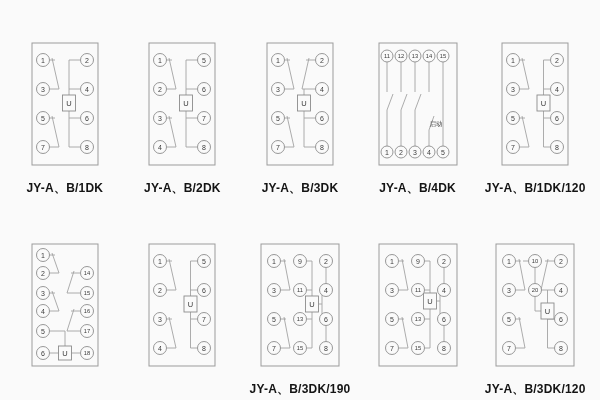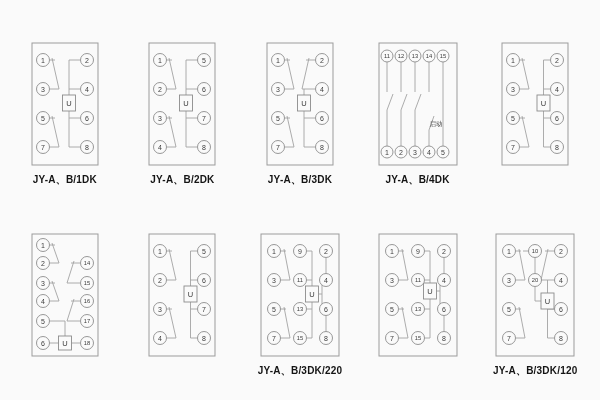--- a/index.html
+++ b/index.html
@@ -10,22 +10,22 @@
   }
   #diagram-grid{
     display:grid;
     grid-template-columns:repeat(5,1fr);
     padding:40px 6px 0 6px;
     row-gap:44px;
   }
   .card{display:flex;flex-direction:column;align-items:center;}
   .card svg{display:block;}
   .label{
-    margin-top:5px;
-    font-size:10px;font-weight:700;color:var(--labelc,#141414);
+    margin-top:12px;
+    font-size:12px;font-weight:700;color:var(--labelc,#141414);
     letter-spacing:.2px;white-space:nowrap;
   }
   .dbox{fill:none;stroke:var(--boxc,#9b9b9b);stroke-width:1;}
   .wire{stroke:var(--wirec,#a3a3a3);stroke-width:.9;fill:none;}
   .term{fill:var(--bg,#fafafa);stroke:var(--circc,#8c8c8c);stroke-width:.9;}
   .ubox{fill:var(--bg,#fafafa);stroke:var(--circc,#8c8c8c);stroke-width:.9;}
   .tnum,.unum,.anno{fill:var(--numc,#3b3b3b);font-family:"Liberation Sans",sans-serif;}
 </style>
 </head>
 <body>
@@ -207,20 +207,21 @@
         <text x="30" y="109.5" text-anchor="middle" font-size="7" class="tnum">7</text>
         <circle cx="74" cy="20" r="6.5" class="term"></circle>
         <text x="74" y="22.5" text-anchor="middle" font-size="7" class="tnum">2</text>
         <circle cx="74" cy="49" r="6.5" class="term"></circle>
         <text x="74" y="51.5" text-anchor="middle" font-size="7" class="tnum">4</text>
         <circle cx="74" cy="78" r="6.5" class="term"></circle>
         <text x="74" y="80.5" text-anchor="middle" font-size="7" class="tnum">6</text>
         <circle cx="74" cy="107" r="6.5" class="term"></circle>
         <text x="74" y="109.5" text-anchor="middle" font-size="7" class="tnum">8</text>
       </svg>
+      <div class="label">JY-A、B/1DK/120</div>
     </div>
     <div class="card">
       <svg viewBox="0 0 104 128" width="104" height="128">
         <rect x="19" y="3" width="66" height="122" class="dbox"></rect>
         <line x1="36.5" y1="14" x2="42" y2="14" class="wire"></line>
         <line x1="36.5" y1="32" x2="46" y2="32" class="wire"></line>
         <line x1="46" y1="32" x2="39" y2="12" class="wire"></line>
         <line x1="36.5" y1="52" x2="42" y2="52" class="wire"></line>
         <line x1="36.5" y1="70" x2="46" y2="70" class="wire"></line>
         <line x1="46" y1="70" x2="39" y2="50" class="wire"></line>
@@ -336,21 +337,21 @@
         <text x="52" y="109.1" text-anchor="middle" font-size="5.8" class="tnum">15</text>
         <circle cx="78" cy="20" r="6.5" class="term"></circle>
         <text x="78" y="22.5" text-anchor="middle" font-size="7" class="tnum">2</text>
         <circle cx="78" cy="49" r="6.5" class="term"></circle>
         <text x="78" y="51.5" text-anchor="middle" font-size="7" class="tnum">4</text>
         <circle cx="78" cy="78" r="6.5" class="term"></circle>
         <text x="78" y="80.5" text-anchor="middle" font-size="7" class="tnum">6</text>
         <circle cx="78" cy="107" r="6.5" class="term"></circle>
         <text x="78" y="109.5" text-anchor="middle" font-size="7" class="tnum">8</text>
       </svg>
-      <div class="label">JY-A、B/3DK/220</div>
+      <div class="label">JY-A、B/3DK/190</div>
     </div>
     <div class="card">
       <svg viewBox="0 0 104 128" width="104" height="128">
         <rect x="13" y="3" width="78" height="122" class="dbox"></rect>
         <line x1="32.5" y1="20" x2="38" y2="20" class="wire"></line>
         <line x1="32.5" y1="49" x2="42" y2="49" class="wire"></line>
         <line x1="42" y1="49" x2="36" y2="18" class="wire"></line>
         <line x1="32.5" y1="78" x2="38" y2="78" class="wire"></line>
         <line x1="32.5" y1="107" x2="42" y2="107" class="wire"></line>
         <line x1="42" y1="107" x2="36" y2="76" class="wire"></line>

